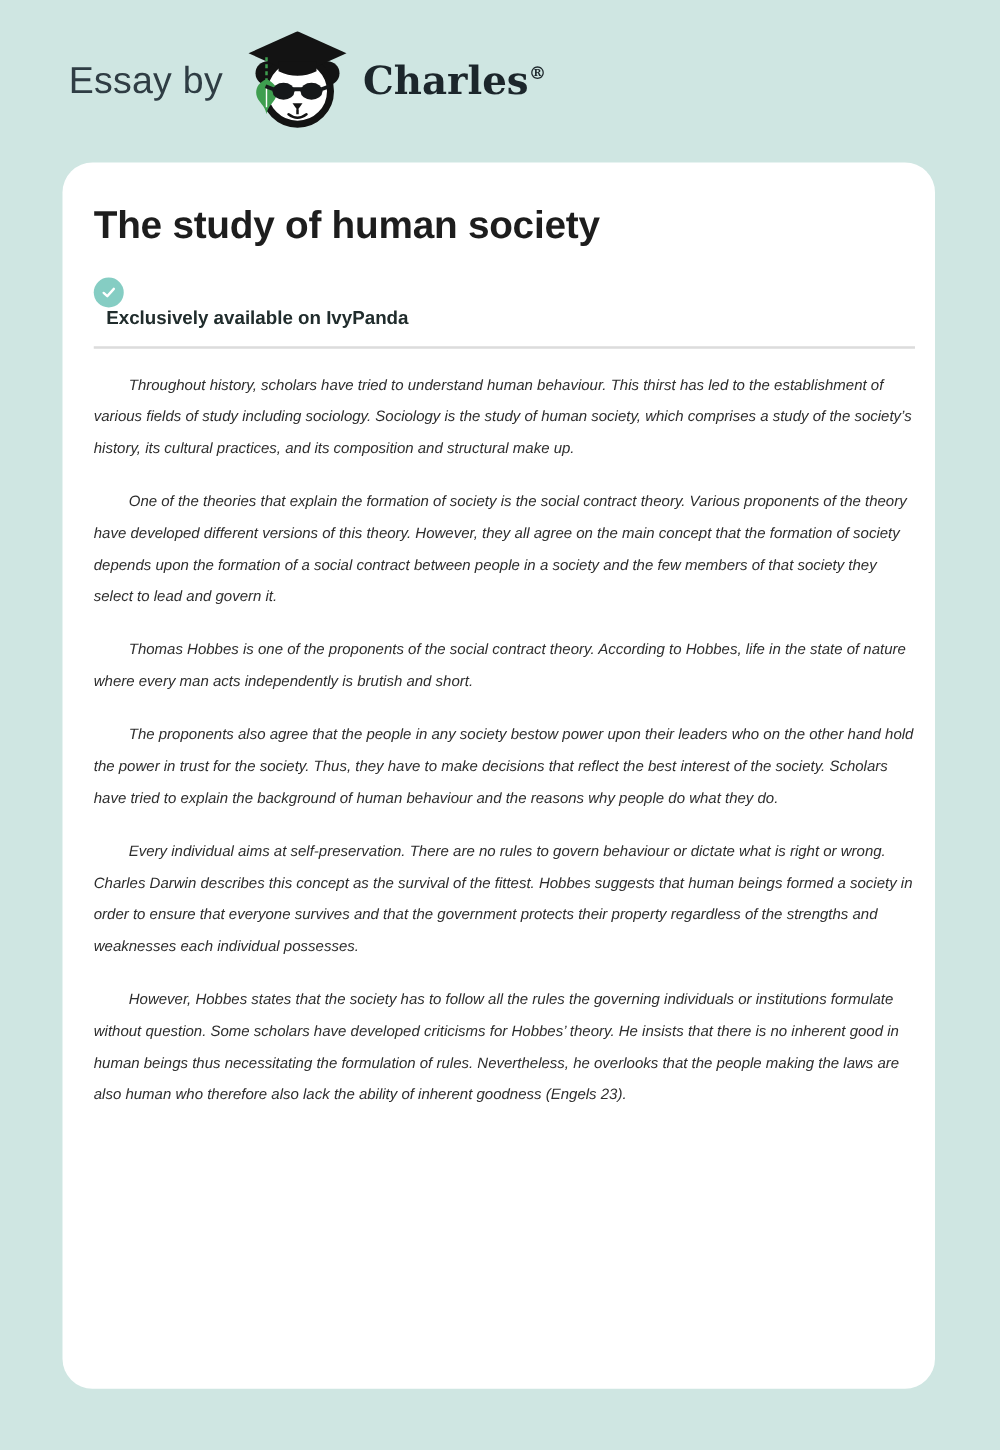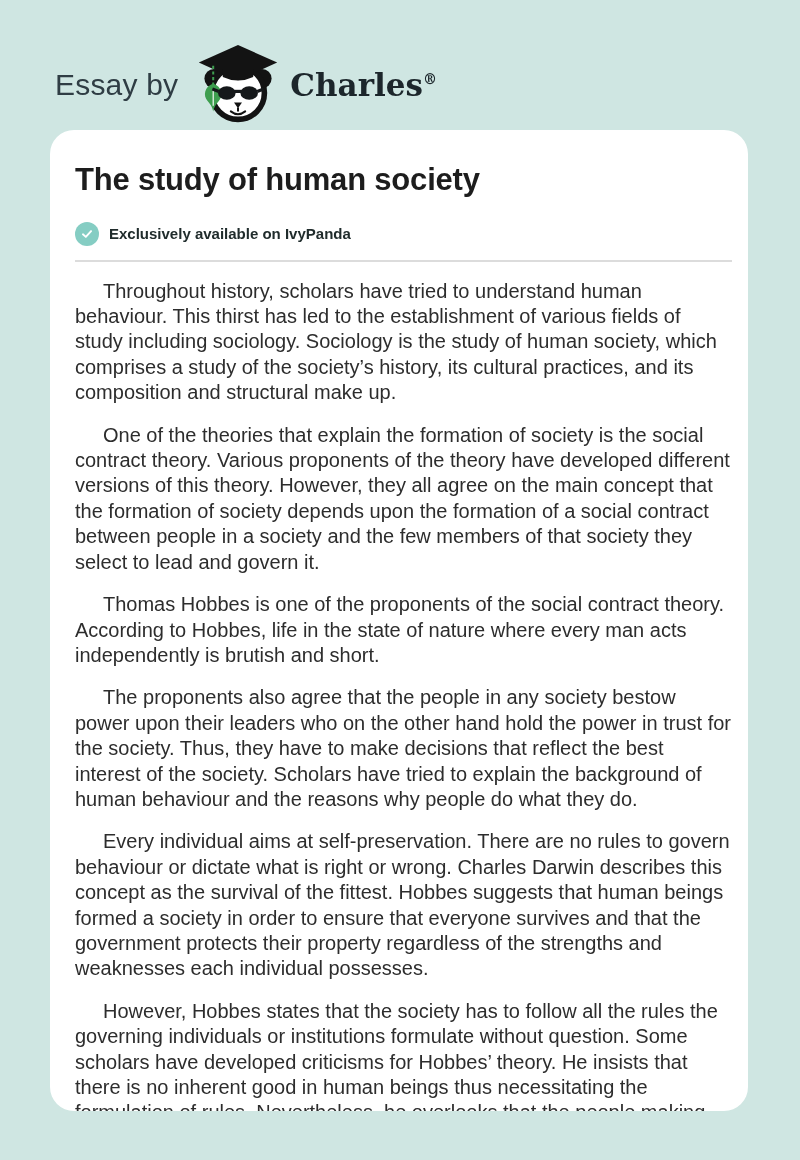--- a/index.html
+++ b/index.html
@@ -10,21 +10,21 @@
     position: relative;
     background: #cfe6e2;
     font-family: "Liberation Sans", "DejaVu Sans", sans-serif;
     overflow: hidden;
   }
 
   
   .header {
     position: absolute;
     left: 55px;
-    top: 44px;
+    top: 24px;
     height: 82px;
     display: flex;
     align-items: center;
   }
   .essay-by {
     font-size: 30px;
     color: #2f3d44;
     letter-spacing: 0.2px;
   }
   .logo {
@@ -61,21 +61,21 @@
     margin: 0;
     font-size: 31px;
     line-height: 1.15;
     font-weight: bold;
     color: #1d1d1d;
     letter-spacing: -0.2px;
   }
   .badge-row {
     margin-top: 24px;
     display: flex;
-    align-items: center;
+    flex-direction: column;
   }
   .badge-circle {
     width: 24px;
     height: 24px;
     border-radius: 50%;
     background: #85cdc3;
     display: flex;
     align-items: center;
     justify-content: center;
     flex: 0 0 auto;
@@ -86,25 +86,26 @@
     font-weight: bold;
     color: #202c2c;
   }
   .divider {
     margin: 14px 0 0 0;
     border: none;
     border-top: 2px solid #dcdcdc;
   }
   .essay-body p {
     margin: 17px 0 0 0;
-    font-size: 20px;
+    font-size: 12px;
     line-height: 25.4px;
     color: #2d2d2d;
     text-indent: 28px;
     text-align: left;
+    font-style: italic;
   }
 </style>
 </head>
 <body>
 
 <div class="header">
   <span class="essay-by">Essay by</span>
   <span class="logo">
     <svg viewBox="0 0 110 100" width="88" height="80" aria-hidden="true">
 

